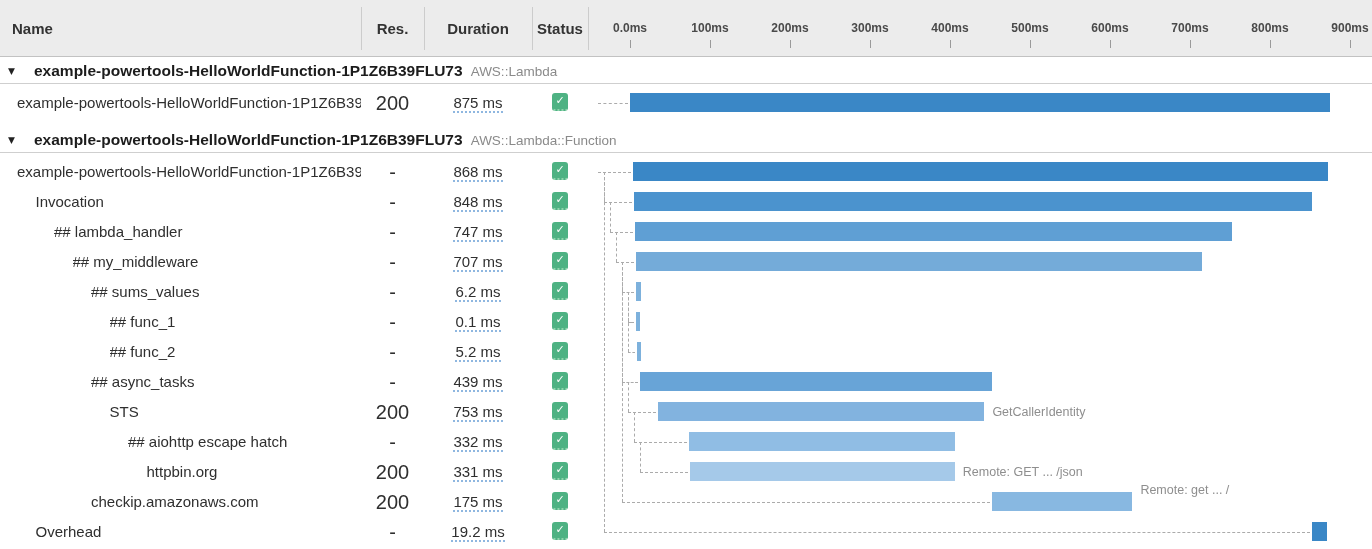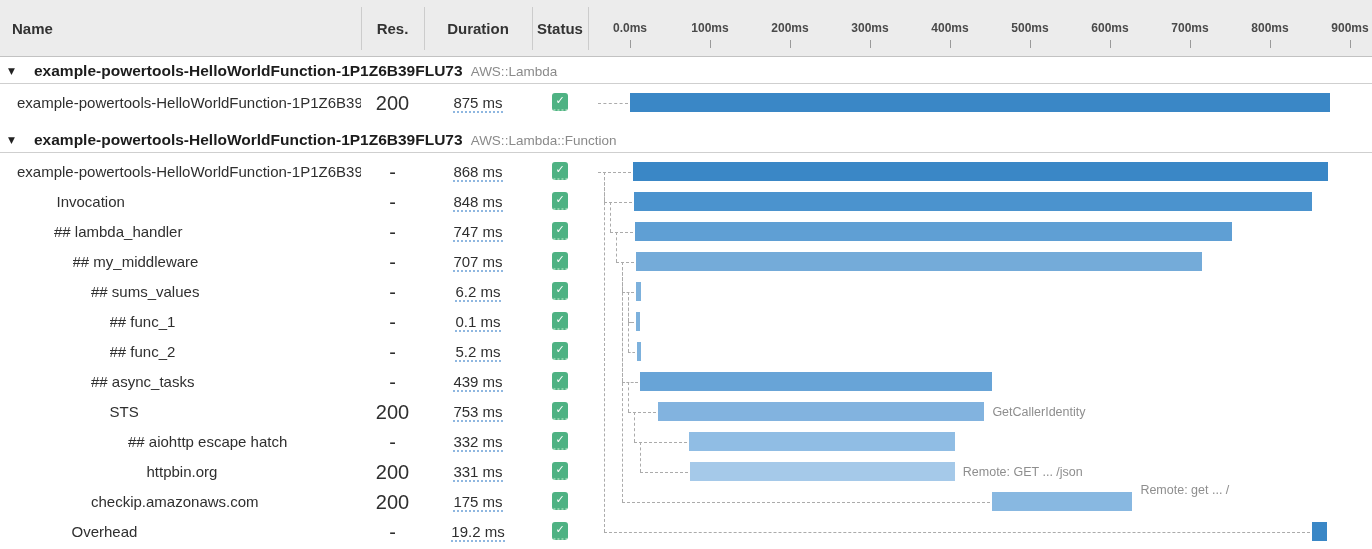--- a/index.html
+++ b/index.html
@@ -111,21 +111,21 @@
         <div class="cell-dur"><span class="dur-link">868 ms</span></div>
         <div class="cell-status">
           <div class="checkbox" style="background: rgb(78, 178, 131);">
             <div class="glyph">✓</div>
           </div>
         </div>
       </div>
       <div class="conn-h" style="left: 598px; top: 172px; width: 33.2px;"></div>
       <div class="bar" style="left: 633.2px; top: 162px; width: 694.4px; height: 19px; background: rgb(58, 135, 198);"></div>
       <div class="trace-row" style="top: 187px;">
-        <div class="cell-name" style="left: 35.5px; width: 325.5px; margin-left: 21px;">Invocation</div>
+        <div class="cell-name" style="left: 35.5px; width: 325.5px;">Invocation</div>
         <div class="cell-res">-</div>
         <div class="cell-dur"><span class="dur-link">848 ms</span></div>
         <div class="cell-status">
           <div class="checkbox" style="background: rgb(78, 178, 131);">
             <div class="glyph">✓</div>
           </div>
         </div>
       </div>
       <div class="conn-v" style="left: 604px; top: 172px; height: 30px;"></div>
       <div class="conn-h" style="left: 604px; top: 202px; width: 28px;"></div>
@@ -257,21 +257,21 @@
           <div class="checkbox" style="background: rgb(78, 178, 131);">
             <div class="glyph">✓</div>
           </div>
         </div>
       </div>
       <div class="conn-v" style="left: 622px; top: 262px; height: 240px;"></div>
       <div class="conn-h" style="left: 622px; top: 502px; width: 368.4px;"></div>
       <div class="bar" style="left: 992.4px; top: 492px; width: 140px; height: 19px; background: rgb(136, 184, 225);"></div>
       <div class="bar-note" style="left: 1140.4px; top: 475px; text-align: center;">Remote: get ... /</div>
       <div class="trace-row" style="top: 517px;">
-        <div class="cell-name" style="left: 35.5px; width: 325.5px; margin-left: 36px;">Overhead</div>
+        <div class="cell-name" style="left: 35.5px; width: 325.5px;">Overhead</div>
         <div class="cell-res">-</div>
         <div class="cell-dur"><span class="dur-link">19.2 ms</span></div>
         <div class="cell-status">
           <div class="checkbox" style="background: rgb(78, 178, 131);">
             <div class="glyph">✓</div>
           </div>
         </div>
       </div>
       <div class="conn-v" style="left: 604px; top: 172px; height: 360px;"></div>
       <div class="conn-h" style="left: 604px; top: 532px; width: 705.6px;"></div>

